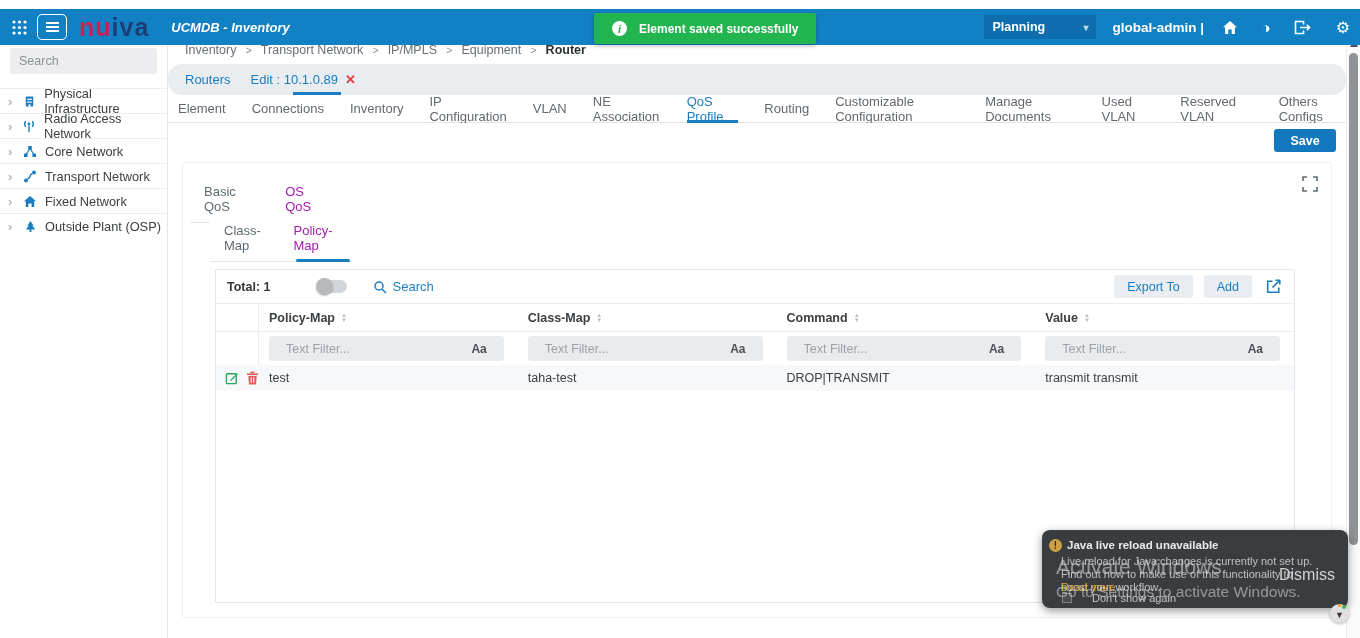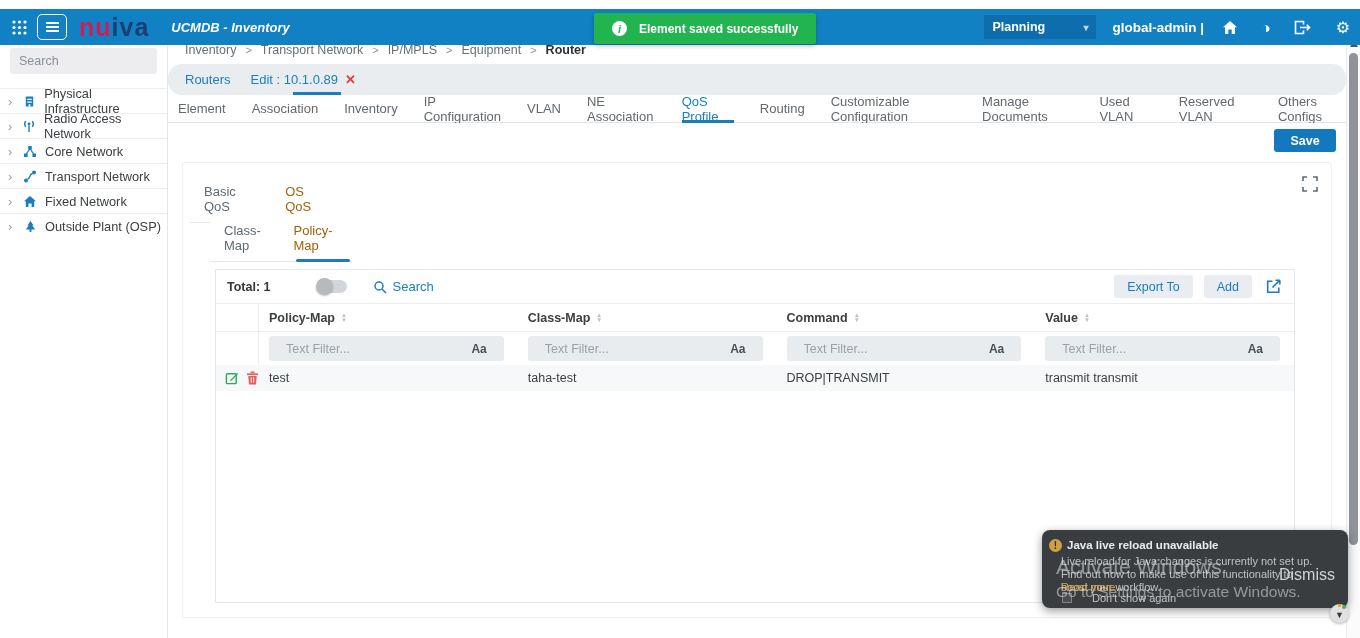--- a/index.html
+++ b/index.html
@@ -53,21 +53,21 @@
   .subtab.active::after { content:""; position:absolute; left:0; right:0; bottom:0; height:3px; background:#1a7dc0; }
 
   .content { position:absolute; left:168px; top:123px; width:1178px; height:515px; background:#fff; }
   .save-btn { position:absolute; left:1274px; top:129px; width:62px; height:23px; background:#1478bf; color:#fff; border:none; border-radius:3px; font-size:12.5px; font-weight:bold; cursor:pointer; font-family:"Liberation Sans",sans-serif; z-index:6; }
   .card { position:absolute; left:182px; top:162px; width:1150px; height:456px; border:1px solid #eef0f2; border-radius:3px; }
   .fs-icon { position:absolute; left:1300px; top:174px; width:20px; height:20px; cursor:pointer; z-index:6; }
 
   .qos-tabs { position:absolute; left:190px; top:178px; width:138px; border-bottom:1px solid #e4e6e8; display:flex; gap:27px; padding:0 0 0 14px; z-index:6; background:#fff; }
   .map-tabs { position:absolute; left:210px; top:217px; width:142px; border-bottom:1px solid #e4e6e8; display:flex; gap:13px; padding:0 0 0 14px; z-index:6; background:#fff; }
   .mini-tab { font-size:13px; color:#5f6a70; padding:6px 0 8px 0; cursor:pointer; position:relative; }
-  .mini-tab.active { color:#a16207; }
+  .mini-tab.active { color:#a21caf; }
   .mini-tab.active::after { content:""; position:absolute; left:2px; right:2px; bottom:-1px; height:3px; background:#1a7dc0; border-radius:2px; }
 
   
   .table-card { position:absolute; left:215px; top:269px; width:1080px; height:334px; border:1px solid #e3e6ea; border-radius:2px; background:#fff; display:flex; flex-direction:column; }
   .tc-toolbar { height:34px; display:flex; align-items:center; padding:0 10px 0 11px; border-bottom:1px solid #ebedef; }
   .total { font-size:12.5px; font-weight:bold; color:#34383b; }
   .toggle { position:relative; width:30px; height:13px; background:#d2d6da; border-radius:7px; margin-left:46px; cursor:pointer; }
   .toggle .knob { position:absolute; left:-1px; top:-2px; width:17px; height:17px; border-radius:50%; background:#b7babd; box-shadow:0 1px 2px rgba(0,0,0,.25); }
   .tc-search { display:flex; align-items:center; gap:6px; margin-left:26px; cursor:pointer; }
   .tc-search span { color:#1a7dc0; font-size:13px; }
@@ -259,21 +259,21 @@
   <div class="tabstrip">
     <span class="rtab">Routers</span>
     <span class="edit-tab">
       <span class="rtab">Edit : 10.1.0.89</span>
       <span class="close-x">✕</span>
     </span>
   </div>
 
   <div class="subtabs">
     <span class="subtab">Element</span>
-    <span class="subtab">Association</span>
+    <span class="subtab">Connections</span>
     <span class="subtab">Inventory</span>
     <span class="subtab">IP Configuration</span>
     <span class="subtab">VLAN</span>
     <span class="subtab">NE Association</span>
     <span class="subtab active">QoS Profile</span>
     <span class="subtab">Routing</span>
     <span class="subtab">Customizable Configuration</span>
     <span class="subtab">Manage Documents</span>
     <span class="subtab">Used VLAN</span>
     <span class="subtab">Reserved VLAN</span>

